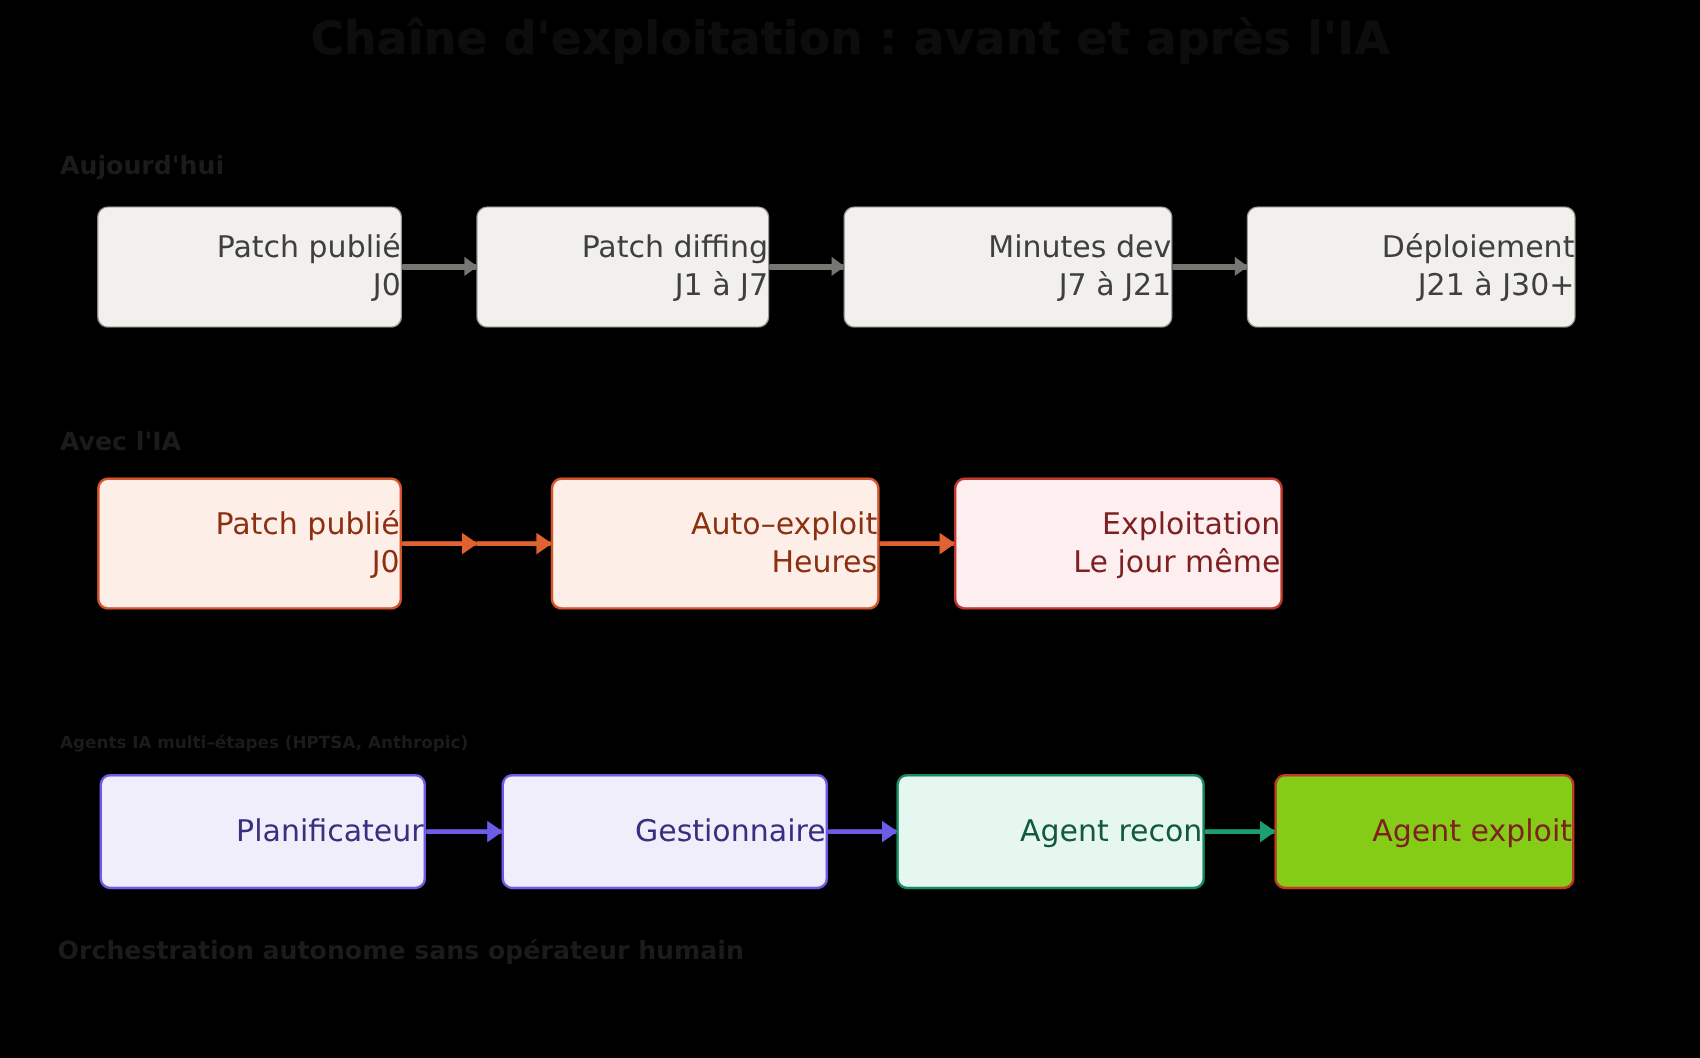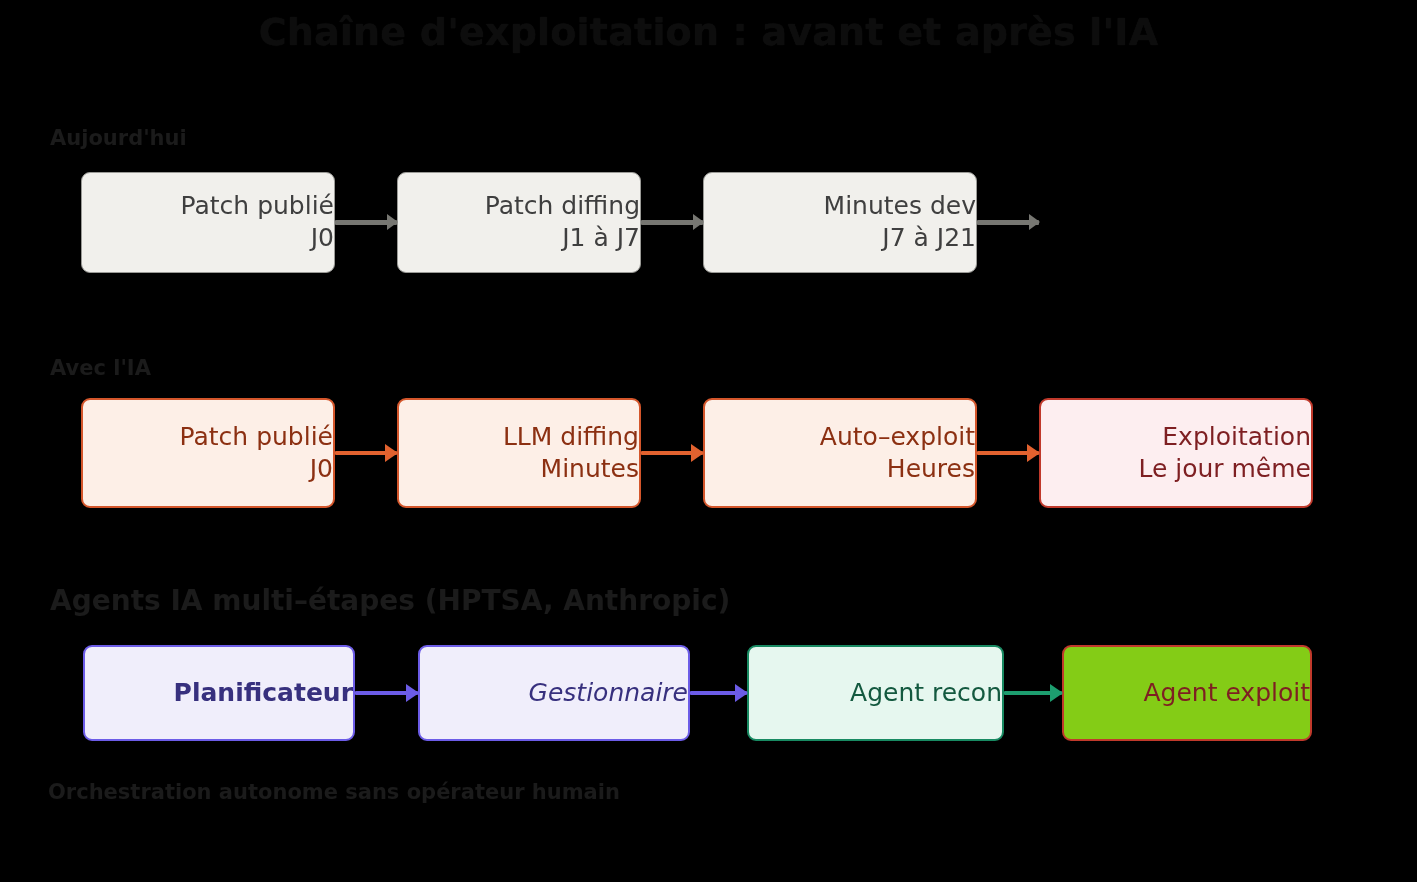--- a/index.html
+++ b/index.html
@@ -41,21 +41,21 @@
   .section-label {
     position: absolute;
     left: 50px;
     font-size: 21px;
     font-weight: 700;
     color: #1b1b1b;
     white-space: nowrap;
   }
   .section-label.lbl1 { top: 126px; }
   .section-label.lbl2 { top: 356px; }
-  .section-label.lbl3 { top: 584px; font-size: 28px; }
+  .section-label.lbl3 { top: 611px; font-size: 14px; }
 
   
   .row {
     position: absolute;
     left: 0;
     width: 1417px;
     height: 110px;
     display: flex;
     align-items: center;
   }
@@ -220,40 +220,40 @@
     <div class="node" style="width:274px;flex:0 0 274px;">
       <span class="l1">Minutes dev</span>
       <span class="l2">J7 à J21</span>
     </div>
 
     <div class="conn gray" style="width:62px;flex:0 0 62px;">
       <div class="shaft"></div>
       <div class="head"></div>
     </div>
 
+    <div class="node" style="width:274px;flex:0 0 274px;">
+      <span class="l1">Déploiement</span>
+      <span class="l2">J21 à J30+</span>
+    </div>
   </div>
 
   <div class="section-label lbl2">Avec l'IA</div>
   <div class="row row2">
     <div style="width:81px;flex:0 0 81px;"></div>
 
     <div class="node" style="width:254px;flex:0 0 254px;">
       <span class="l1">Patch publié</span>
       <span class="l2">J0</span>
     </div>
 
     <div class="conn orange" style="width:62px;flex:0 0 62px;">
       <div class="shaft"></div>
       <div class="head"></div>
     </div>
 
-    <div class="node" style="width:244px;flex:0 0 244px;">
-      <span class="l1">LLM diffing</span>
-      <span class="l2">Minutes</span>
-    </div>
 
     <div class="conn orange" style="width:62px;flex:0 0 62px;">
       <div class="shaft"></div>
       <div class="head"></div>
     </div>
 
     <div class="node" style="width:274px;flex:0 0 274px;">
       <span class="l1">Auto–exploit</span>
       <span class="l2">Heures</span>
     </div>
@@ -266,30 +266,30 @@
     <div class="node crimson" style="width:274px;flex:0 0 274px;">
       <span class="l1">Exploitation</span>
       <span class="l2">Le jour même</span>
     </div>
   </div>
 
   <div class="section-label lbl3">Agents IA multi–étapes (HPTSA, Anthropic)</div>
   <div class="row row3">
     <div style="width:83px;flex:0 0 83px;"></div>
 
-    <div class="node indigo" style="width:272px;flex:0 0 272px;font-weight:bold;">
+    <div class="node indigo" style="width:272px;flex:0 0 272px;">
       <span class="l1">Planificateur</span>
     </div>
 
     <div class="conn indigo" style="width:63px;flex:0 0 63px;">
       <div class="shaft"></div>
       <div class="head"></div>
     </div>
 
-    <div class="node indigo" style="width:272px;flex:0 0 272px;font-style:italic;">
+    <div class="node indigo" style="width:272px;flex:0 0 272px;">
       <span class="l1">Gestionnaire</span>
     </div>
 
     <div class="conn indigo" style="width:57px;flex:0 0 57px;">
       <div class="shaft"></div>
       <div class="head"></div>
     </div>
 
     <div class="node green" style="width:257px;flex:0 0 257px;">
       <span class="l1">Agent recon</span>

